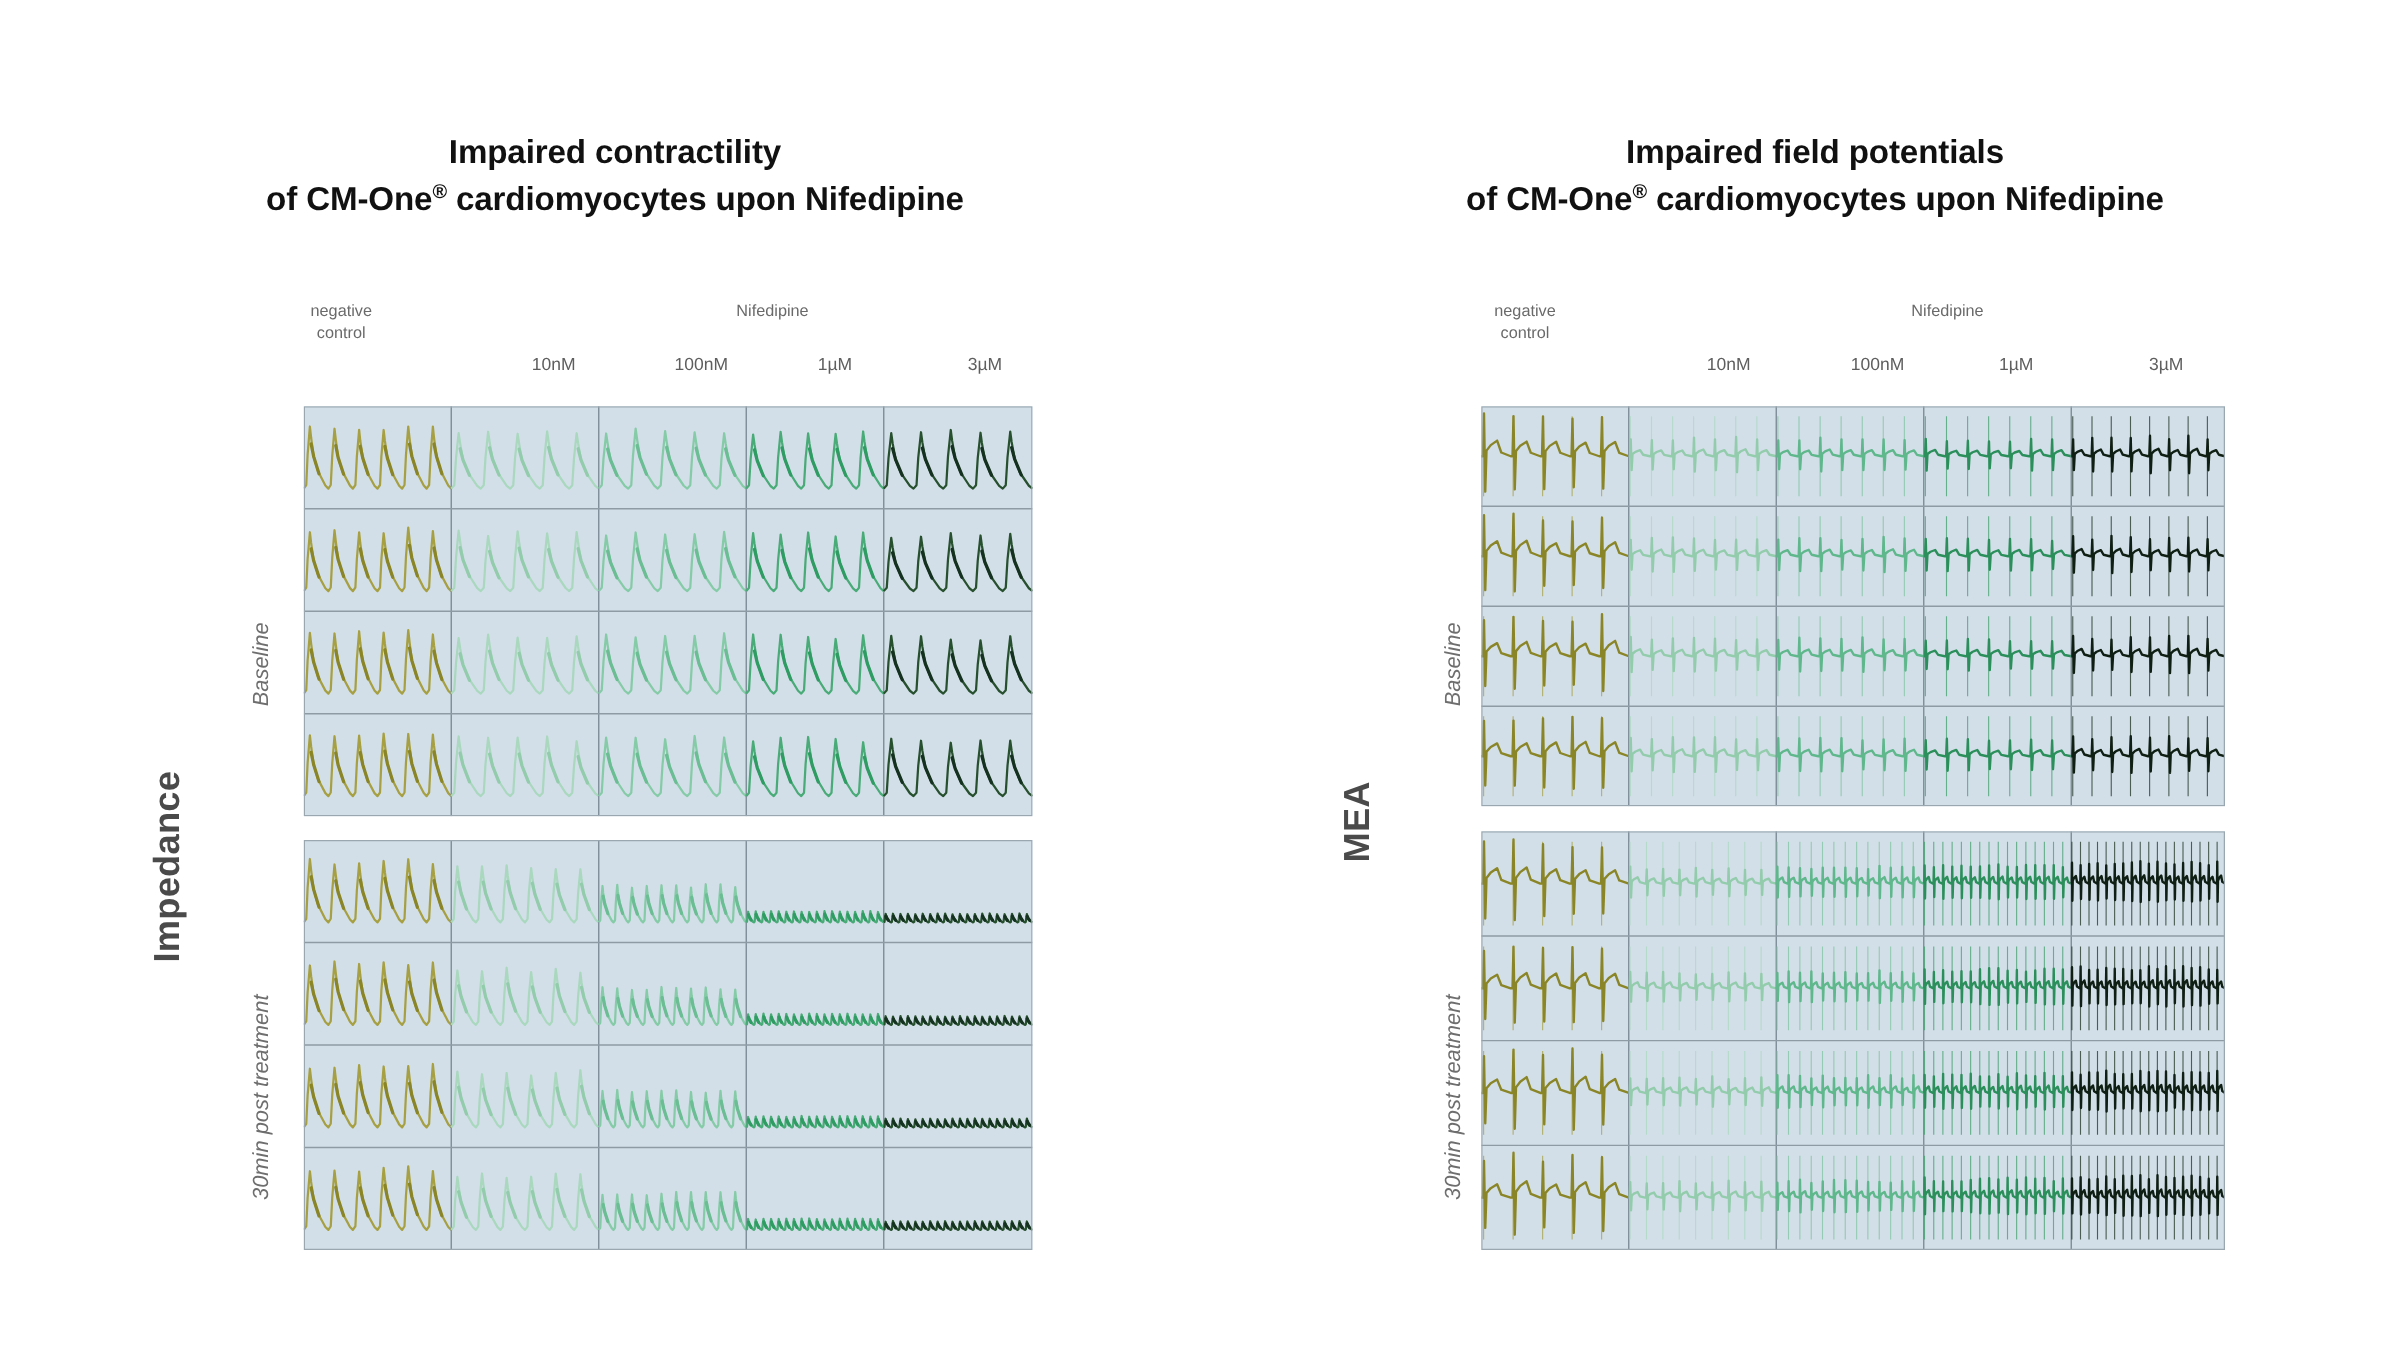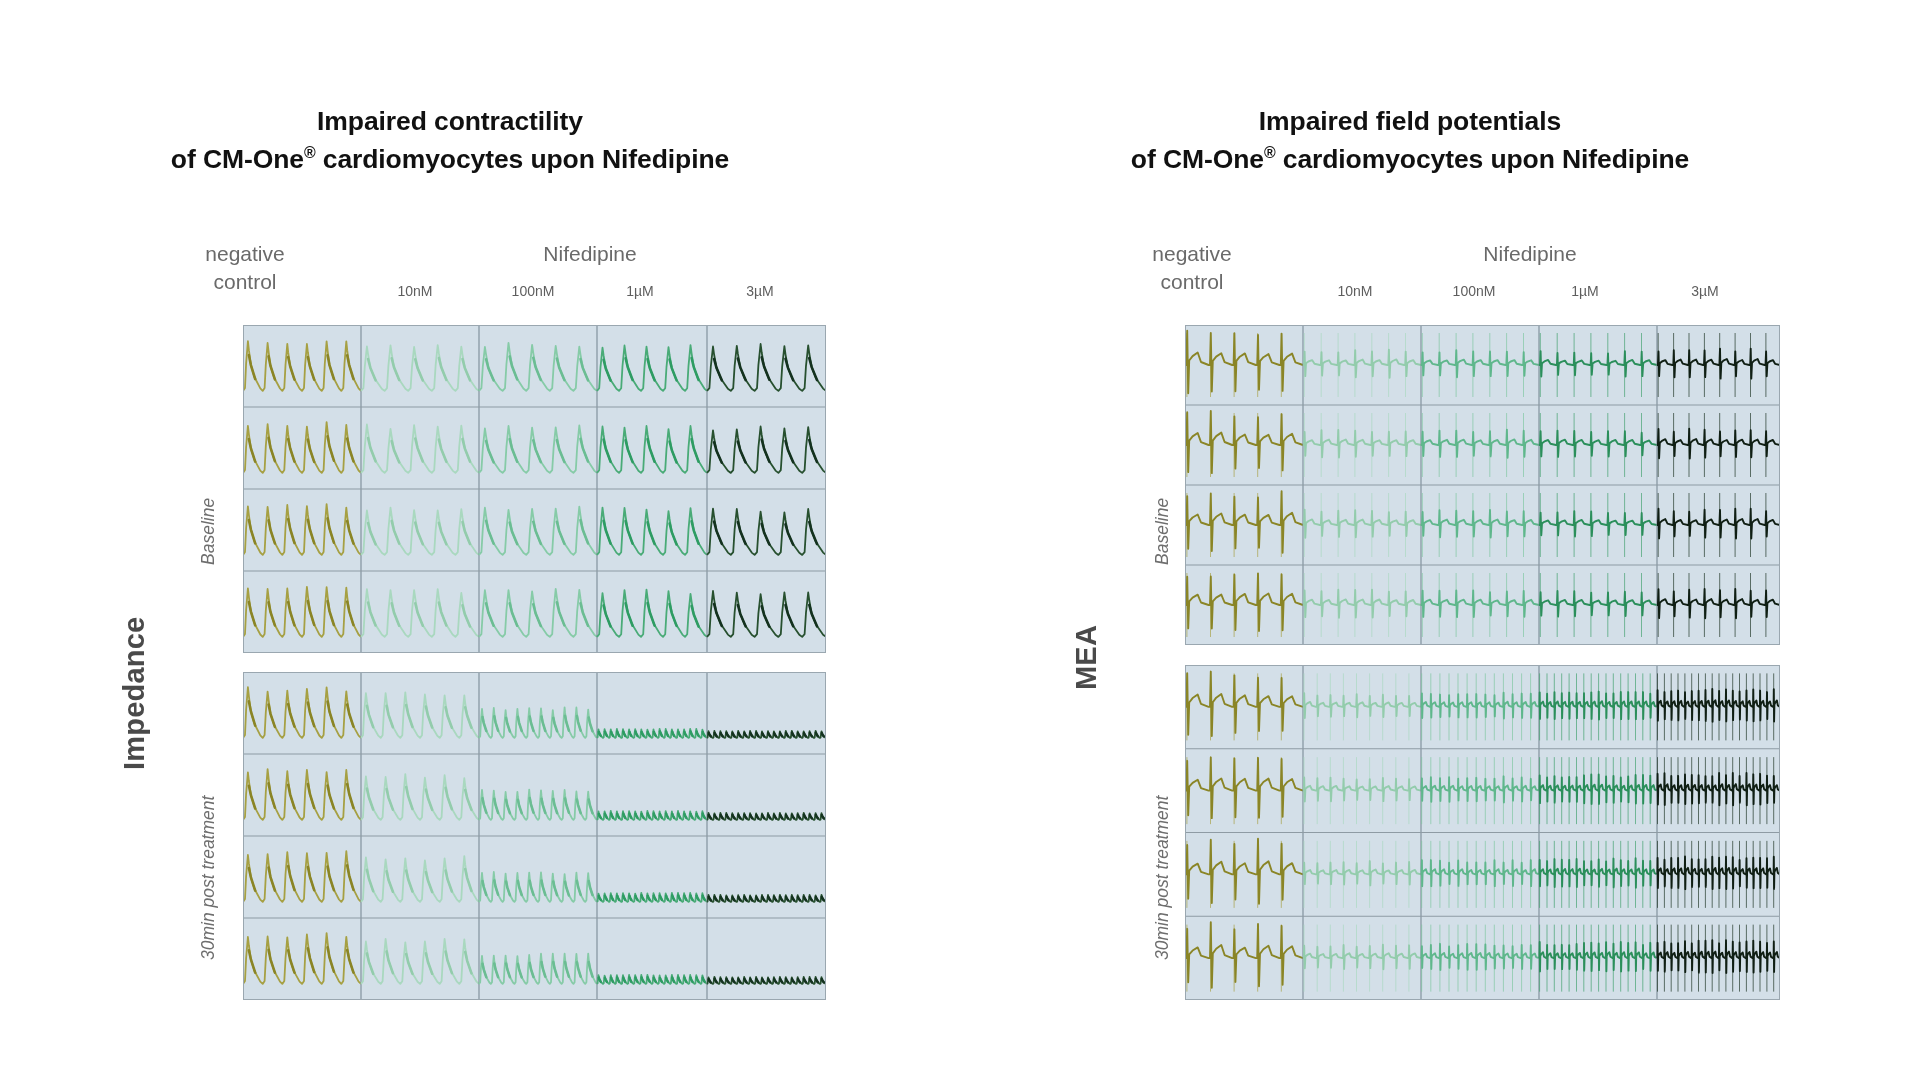--- a/index.html
+++ b/index.html
@@ -4,21 +4,21 @@
 <style>
   html,body{margin:0;padding:0;}
   body{
     width:1920px;height:1080px;background:#ffffff;
     font-family:"Liberation Sans", sans-serif;
     overflow:hidden;
   }
   .figure{position:relative;width:1920px;height:1080px;}
 
   
-  .panel{position:absolute;top:0;height:1080px;}
+  .panel{position:absolute;top:0;height:1080px;padding-left:28px;}
   #panel-impedance{left:0;width:900px;}
   #panel-mea{left:900px;width:1020px;}
 
   .panel-title{
     position:absolute;top:103px;width:100%;
     text-align:center;
     font-size:26.5px;font-weight:bold;color:#111;
     line-height:1.42;letter-spacing:-0.1px;
   }
   .panel-title .ttl-line{display:block;}
@@ -35,21 +35,21 @@
   .row-label{
     position:absolute;
     writing-mode:vertical-rl;transform:rotate(180deg);
     font-size:17.5px;font-style:italic;color:#6e6e6e;
     white-space:nowrap;
   }
 
   
   .col-headers{position:absolute;}
   .hdr-group{
-    position:absolute;font-size:21px;color:#6a6a6a;
+    position:absolute;font-size:13px;color:#6a6a6a;
     text-align:center;white-space:nowrap;line-height:1.32;
   }
   .hdr-col{
     position:absolute;font-size:14px;color:#5e5e5e;
     text-align:center;white-space:nowrap;
   }
 
   
   .block{position:absolute;background:#d3dfe8;}
   .block svg{display:block;}

